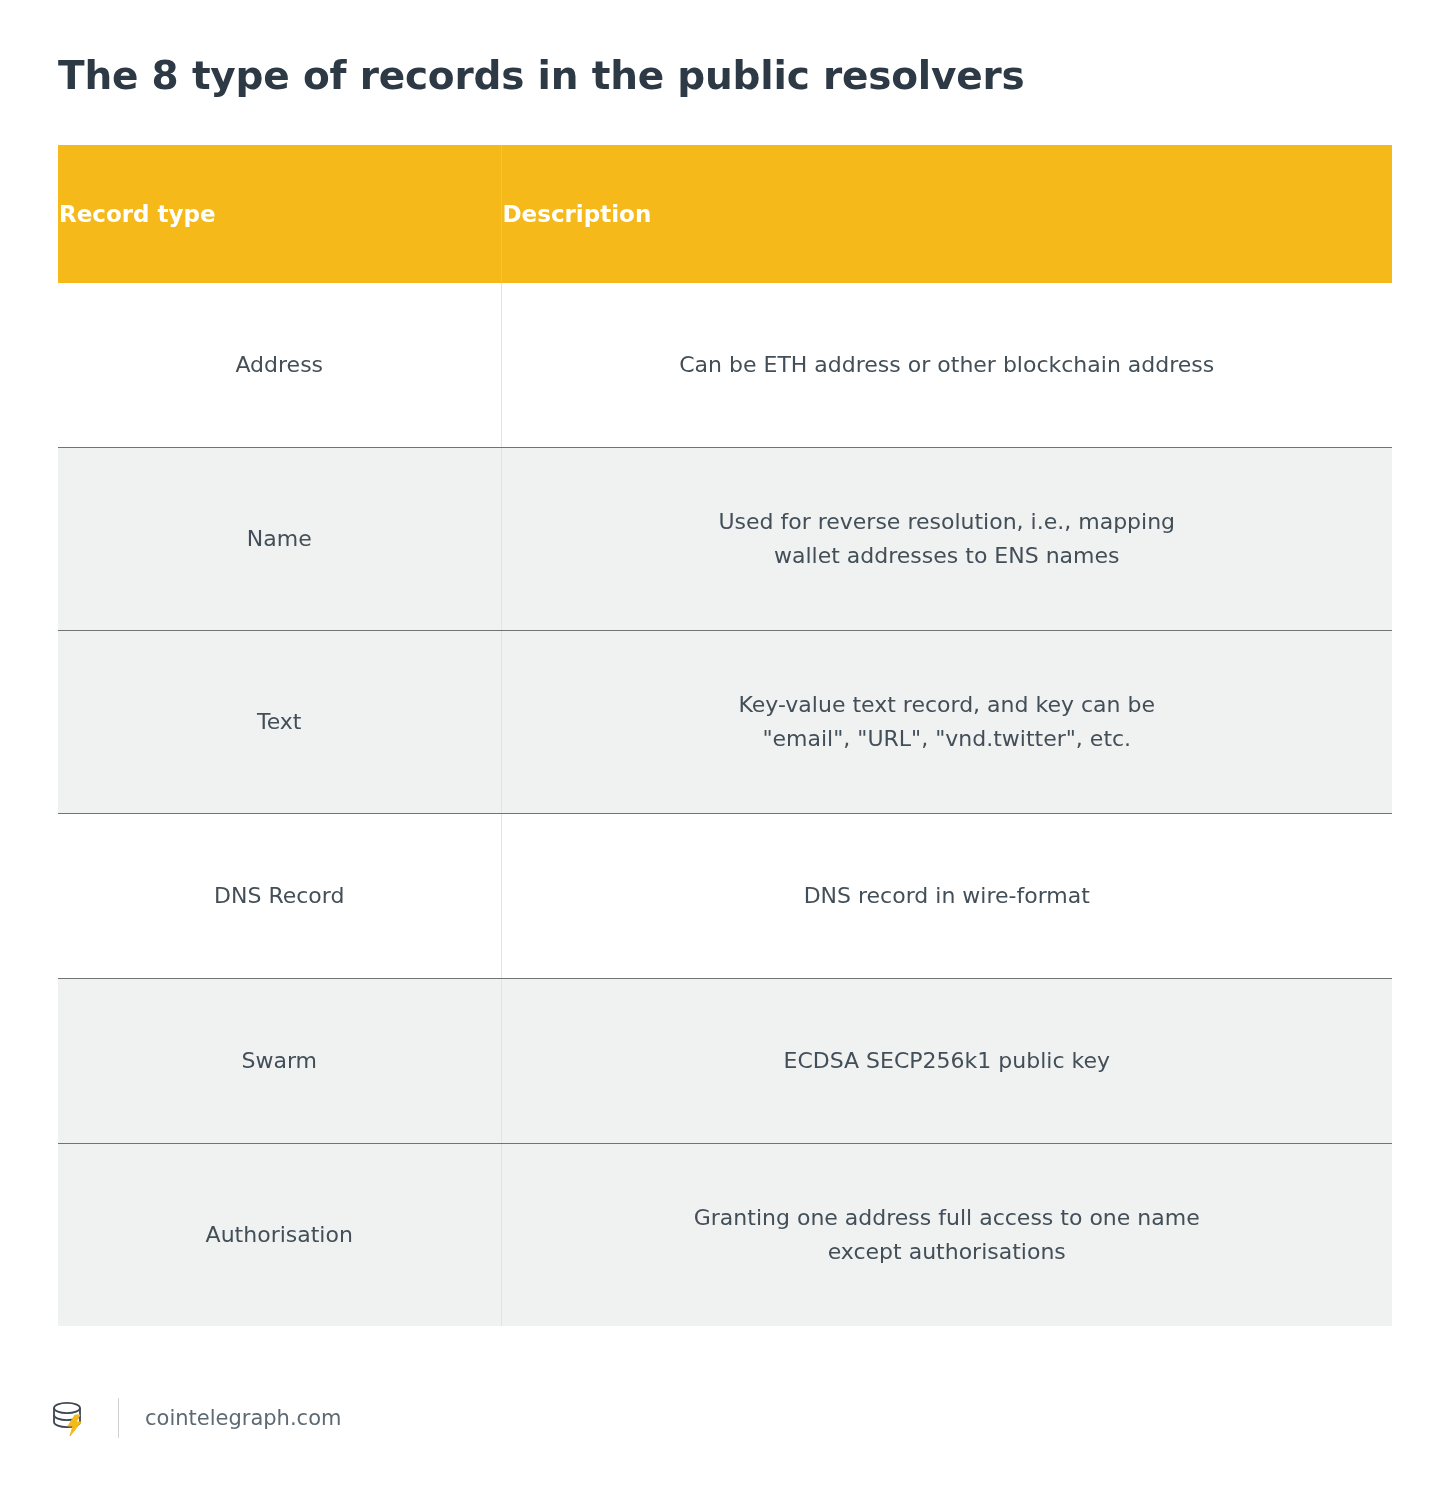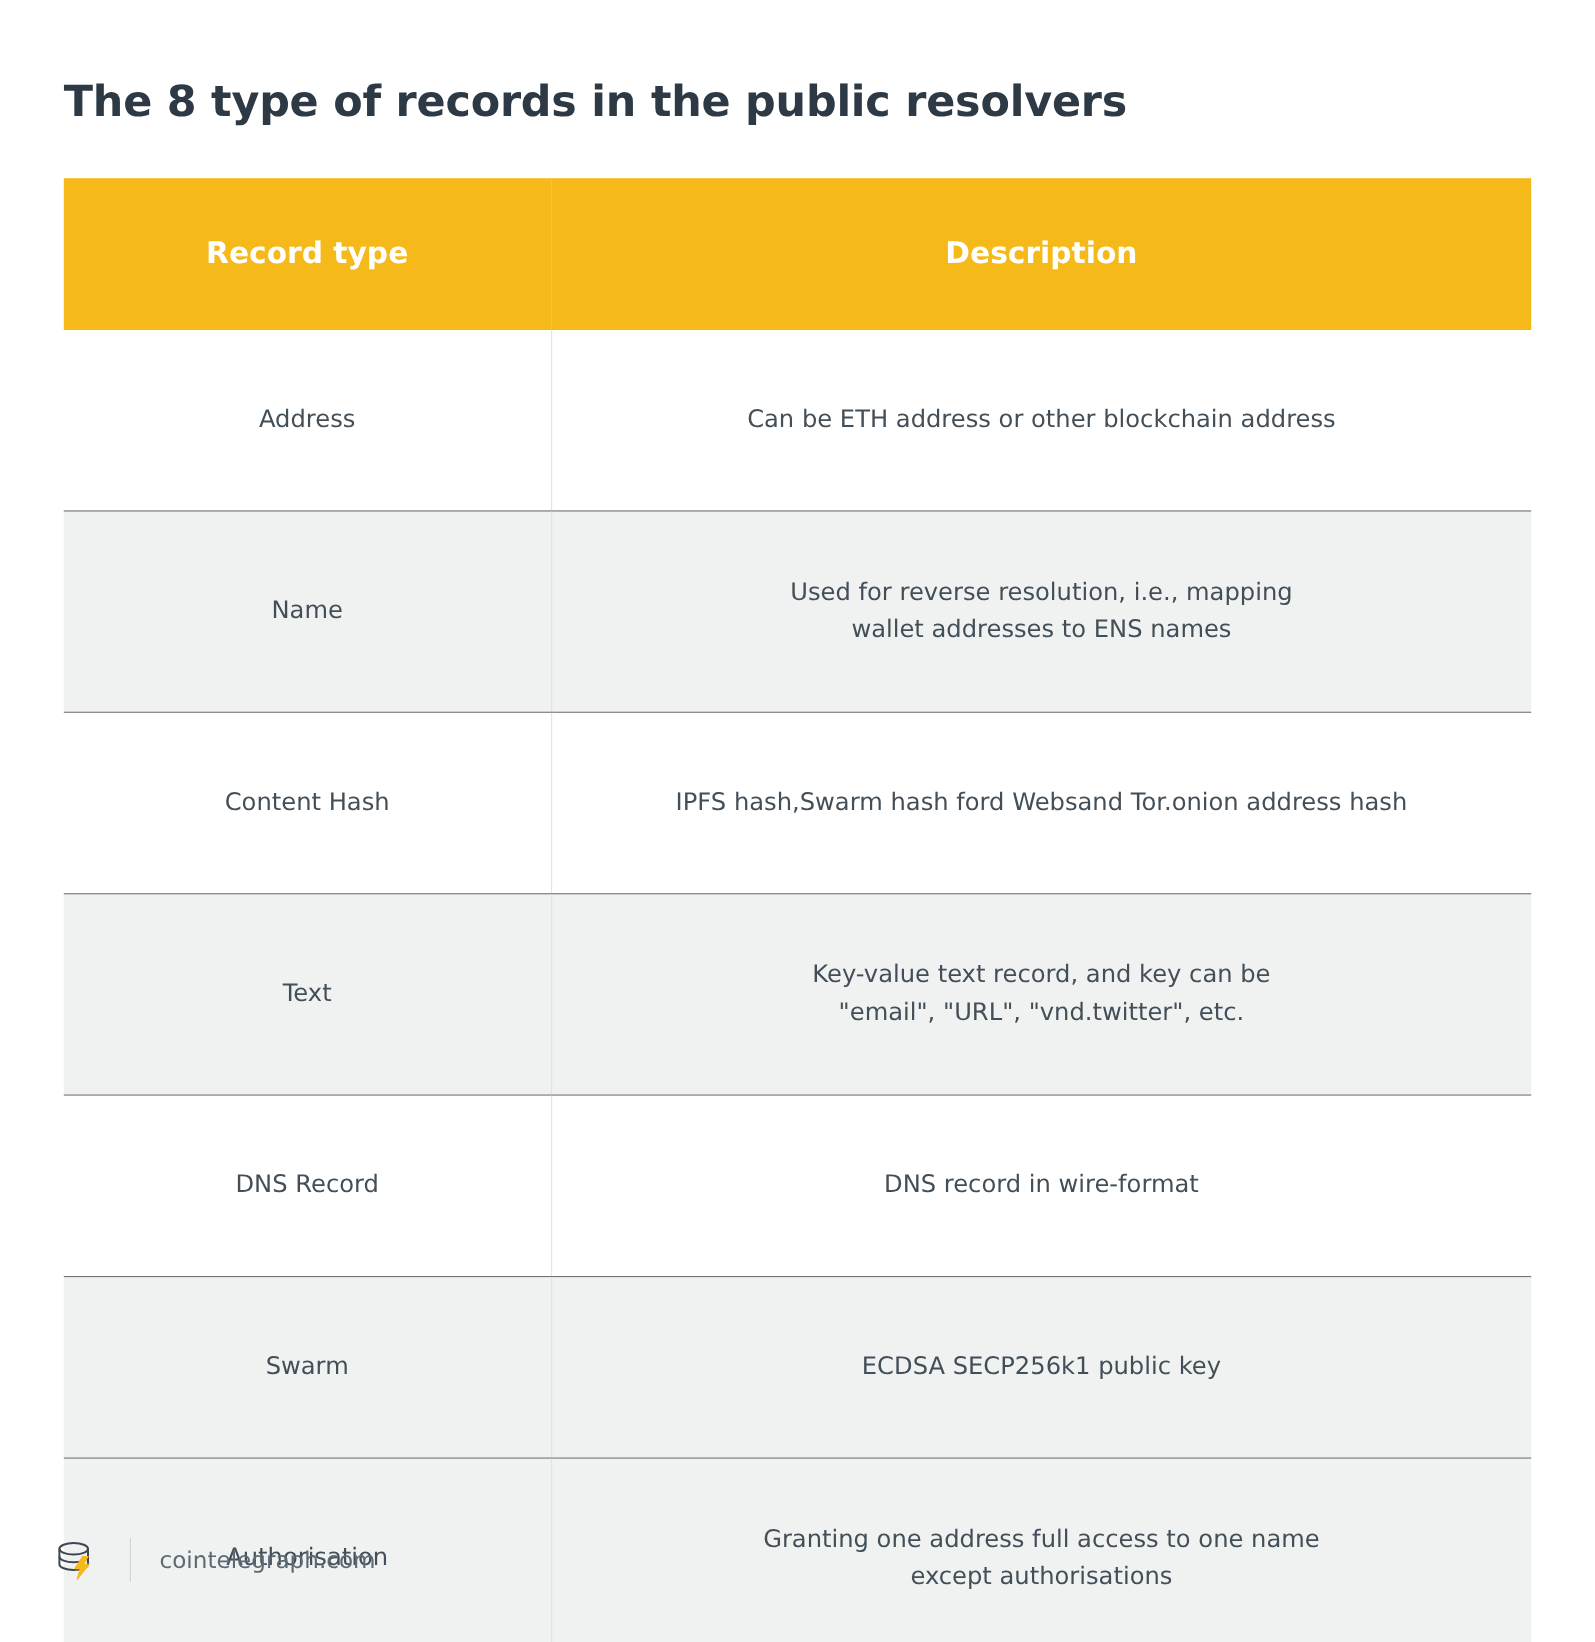--- a/index.html
+++ b/index.html
@@ -12,21 +12,21 @@
     background: #ffffff;
     font-family: "DejaVu Sans", sans-serif;
     color: #34404a;
     overflow: hidden;
   }
   .page {
     position: relative;
     width: 1450px;
     height: 1493px;
     box-sizing: border-box;
-    padding: 17px 58px;
+    padding: 0 58px;
   }
   .page-title {
     margin: 0;
     padding-top: 52px;
     font-size: 39px;
     font-weight: bold;
     letter-spacing: -0.2px;
     color: #2d3a45;
     line-height: 1.25;
   }
@@ -35,25 +35,25 @@
     width: 1334px;
     border-collapse: collapse;
     table-layout: fixed;
   }
   .table col.c1 { width: 443px; }
   .table col.c2 { width: 891px; }
 
   .table thead th {
     background: #f5b919;
     color: #ffffff;
-    font-size: 27px;
+    font-size: 23px;
     font-weight: bold;
     height: 136px;
     vertical-align: middle;
-    text-align: center;
+    text-align: left;
     border: none;
   }
   .table thead th.type-head {
     border-right: 1px solid #f7c33c;
   }
 
   .table tbody td {
     text-align: center;
     vertical-align: middle;
     font-size: 22px;
@@ -124,24 +124,20 @@
     </thead>
     <tbody>
       <tr class="short">
         <td class="cell-type">Address</td>
         <td class="cell-desc">Can be ETH address or other blockchain address</td>
       </tr>
       <tr class="alt tall">
         <td class="cell-type">Name</td>
         <td class="cell-desc">Used for reverse resolution, i.e., mapping<br>wallet addresses to ENS names</td>
       </tr>
-      <tr class="short">
-        <td class="cell-type">Content Hash</td>
-        <td class="cell-desc">IPFS hash,Swarm hash ford Websand Tor.onion address hash</td>
-      </tr>
       <tr class="alt tall">
         <td class="cell-type">Text</td>
         <td class="cell-desc">Key-value text record, and key can be<br>"email", "URL", "vnd.twitter", etc.</td>
       </tr>
       <tr class="short">
         <td class="cell-type">DNS Record</td>
         <td class="cell-desc">DNS record in wire-format</td>
       </tr>
       <tr class="alt short">
         <td class="cell-type">Swarm</td>

